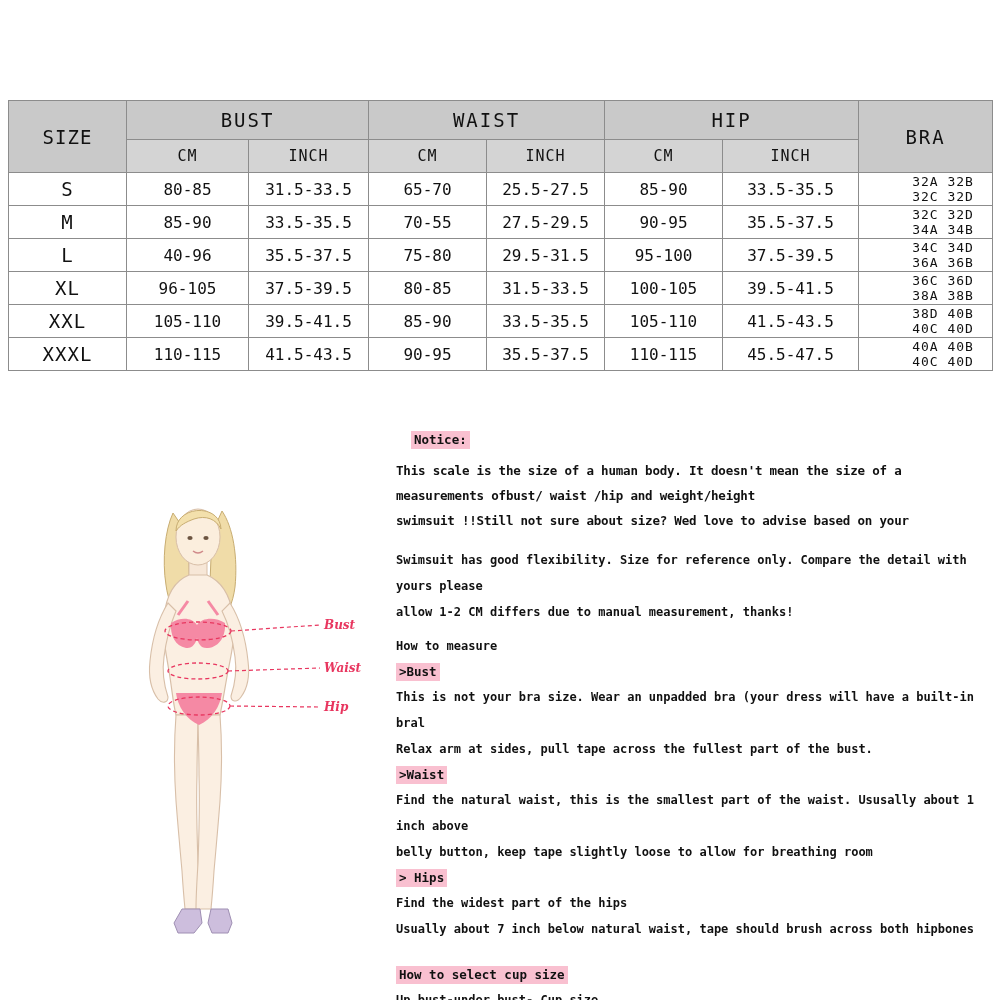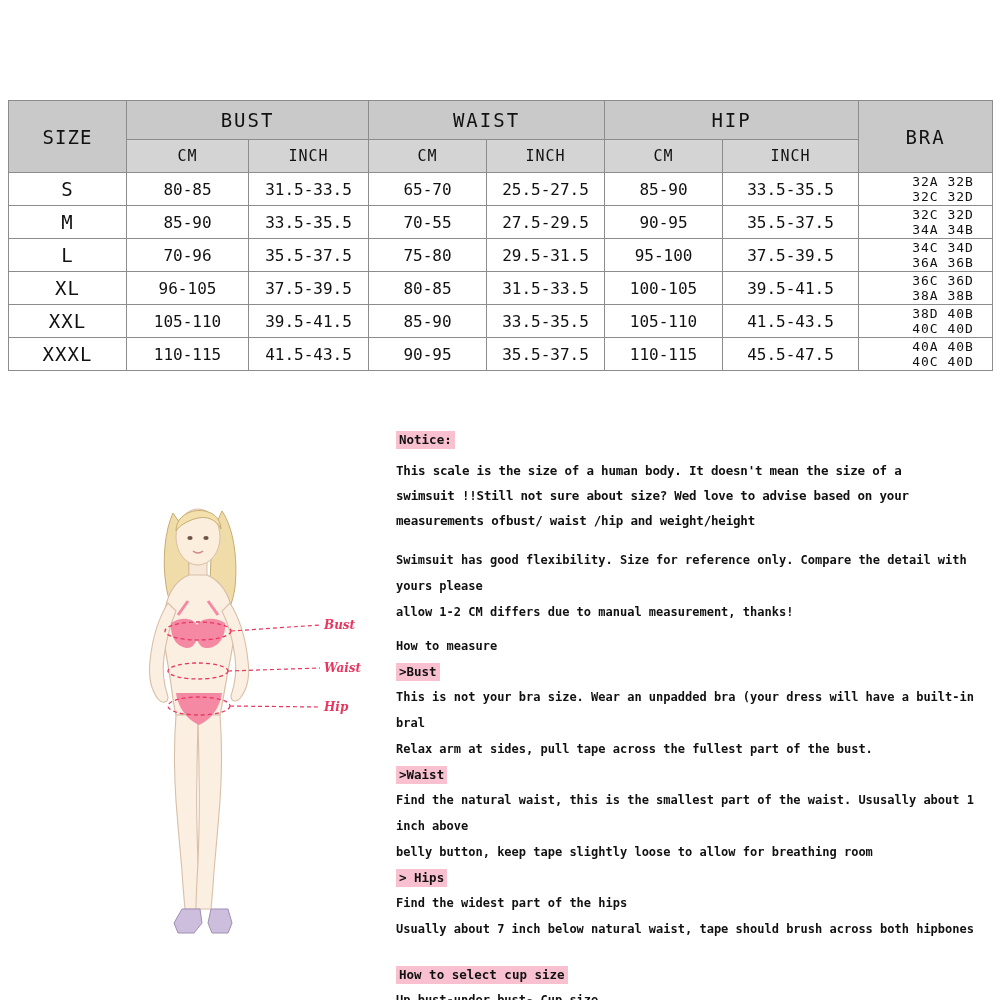--- a/index.html
+++ b/index.html
@@ -96,21 +96,21 @@
     color: #111;
     font-weight: bold;
   }
   .hl {
     background: #f9c0d0;
     padding: 1px 3px;
     display: inline-block;
     line-height: 16px;
   }
   .blk {
-    margin: 0 0 6px 0;
+    margin: 0 0 6px 15px;
   }
   .para {
     font-weight: bold;
     letter-spacing: -0.2px;
   }
   .gap-sm { height: 8px; }
   .gap-md { height: 14px; }
   .gap-lg { height: 20px; }
   .line { display: block; }
   .thin {
@@ -166,21 +166,21 @@
       <td>85-90</td>
       <td>33.5-35.5</td>
       <td>70-55</td>
       <td>27.5-29.5</td>
       <td>90-95</td>
       <td>35.5-37.5</td>
       <td class="bra-cell">32C 32D 34A 34B</td>
     </tr>
     <tr>
       <td class="size-cell">L</td>
-      <td>70-96</td>
+      <td>40-96</td>
       <td>35.5-37.5</td>
       <td>75-80</td>
       <td>29.5-31.5</td>
       <td>95-100</td>
       <td>37.5-39.5</td>
       <td class="bra-cell">34C 34D 36A 36B</td>
     </tr>
     <tr>
       <td class="size-cell">XL</td>
       <td>96-105</td>
@@ -273,22 +273,22 @@
     </svg>
   </div>
 
   <div id="text-panel">
 
     <div class="blk">
       <span class="hl">Notice:</span>
     </div>
     <div class="para">
       <span class="line">This scale is the size of a human body. It doesn't mean the size of a</span>
+      <span class="line">measurements ofbust/ waist /hip and weight/height</span>
       <span class="line">swimsuit !!Still not sure about size? Wed love to advise based on your</span>
-      <span class="line">measurements ofbust/ waist /hip and weight/height</span>
     </div>
 
     <div class="gap-md"></div>
 
     <div class="thin">
       <span class="line">Swimsuit has good flexibility. Size for reference only. Compare the detail with yours please</span>
       <span class="line">allow 1-2 CM differs due to manual measurement, thanks!</span>
     </div>
 
     <div class="gap-sm"></div>

